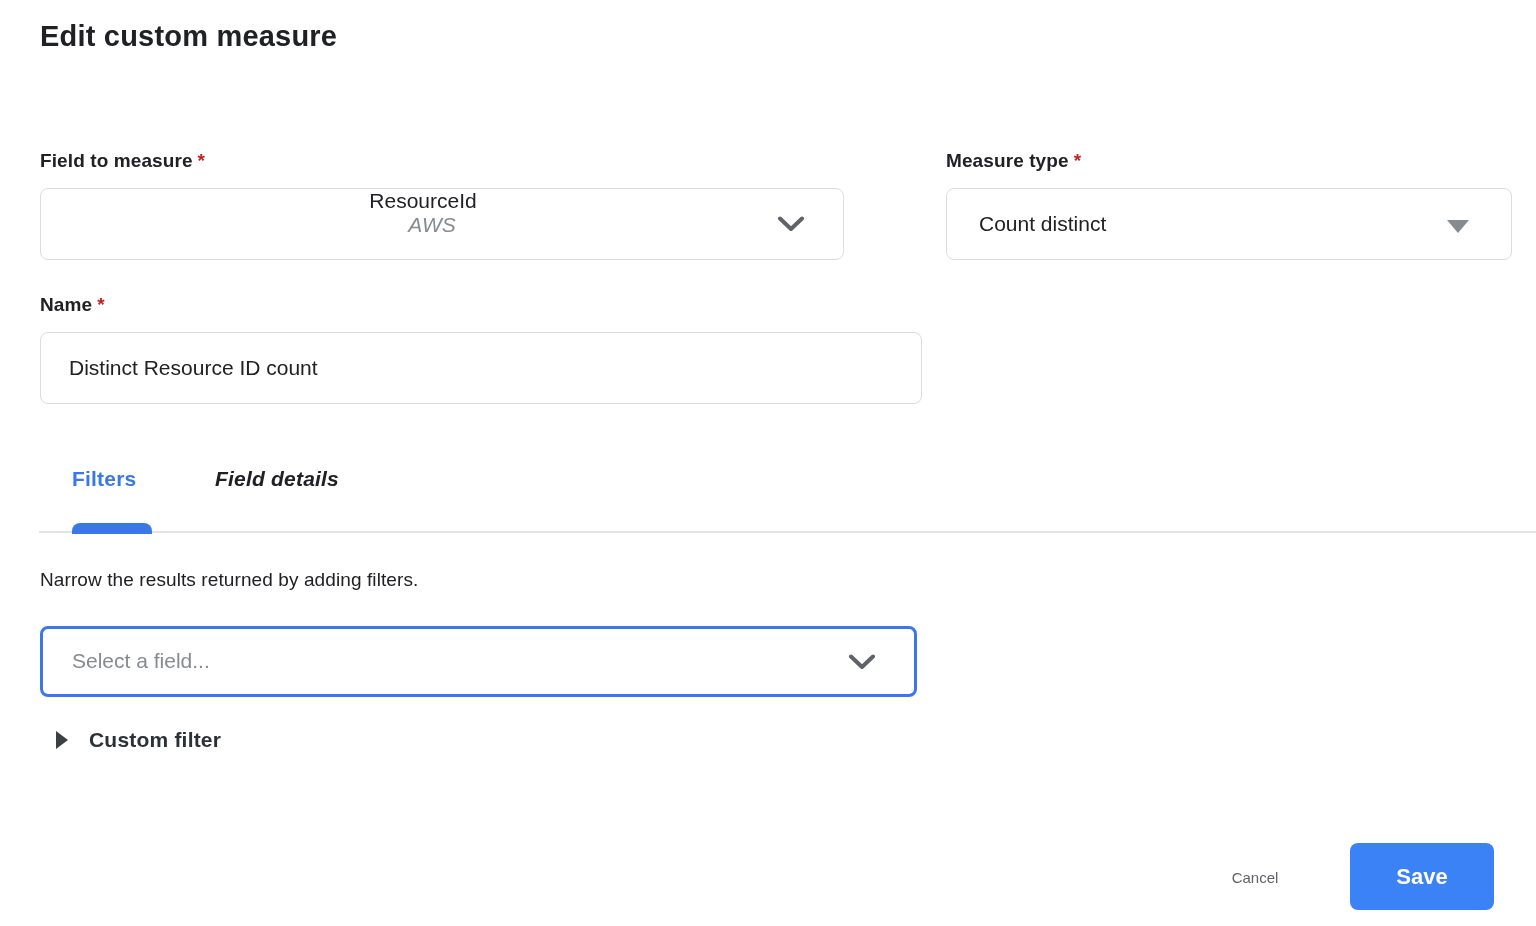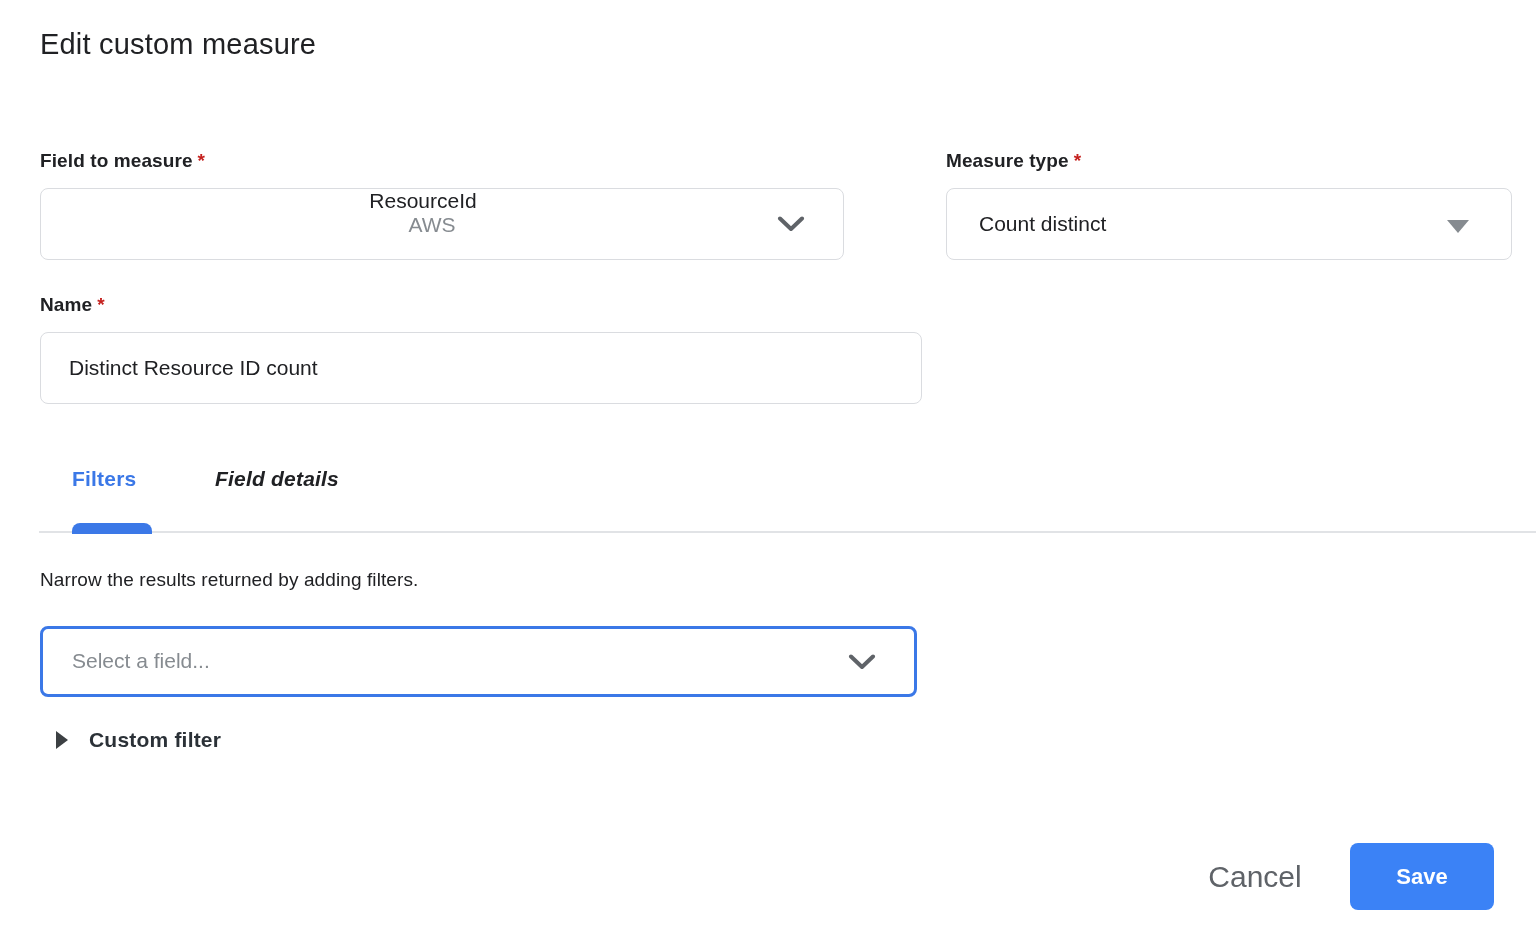--- a/index.html
+++ b/index.html
@@ -6,42 +6,42 @@
   html, body {
     width: 1536px; height: 926px;
     background: #ffffff;
     font-family: "Liberation Sans", "DejaVu Sans", sans-serif;
     overflow: hidden;
     color: #202124;
   }
   .stage { position: relative; width: 1536px; height: 926px; }
 
   .page-title {
-    position: absolute; left: 40px; top: 28px;
-    font-size: 29px; font-weight: 400; letter-spacing: 0.2px; color: #202124;
+    position: absolute; left: 40px; top: 20px;
+    font-size: 29px; font-weight: 700; letter-spacing: 0.2px; color: #202124;
   }
 
   .field-label {
     position: absolute;
     font-size: 19px; font-weight: 700; color: #202124; letter-spacing: 0.1px;
   }
   .req { color: #c5221f; margin-left: 5px; font-weight: 700; }
 
   .select-box {
     position: absolute;
     height: 72px;
     border: 1px solid #dadce0;
     border-radius: 8px;
     background: #fff;
     display: flex; align-items: center;
     padding: 0 70px 0 32px;
     cursor: pointer;
   }
   .select-value { font-size: 21px; color: #202124; white-space: nowrap; }
-  .select-suffix { font-size: 21px; color: #868b90; margin-left: 18px; white-space: nowrap; }
+  .select-suffix { font-size: 21px; color: #868b90; margin-left: 18px; white-space: nowrap; font-style: italic; }
 
   .chevron-icon {
     position: absolute; right: 38px; top: 50%; transform: translateY(-50%);
     width: 28px; height: 16px;
   }
   .tri-down-icon {
     position: absolute; right: 42px; top: 50%; transform: translateY(-30%);
     width: 0; height: 0;
     border-left: 11px solid transparent;
     border-right: 11px solid transparent;
@@ -105,21 +105,21 @@
     margin-right: 21px;
   }
   .custom-filter-label {
     font-size: 21px; font-weight: 700; color: #2b3137; letter-spacing: 0.2px;
   }
 
   .cancel-button {
     position: absolute; left: 1185px; top: 852px;
     width: 140px; height: 50px;
     background: none; border: none; cursor: pointer;
-    font-size: 30px; font-weight: 500; color: #5f6368;
+    font-size: 15px; font-weight: 500; color: #5f6368;
     font-family: "Liberation Sans", "DejaVu Sans", sans-serif;
     text-align: center;
   }
   .save-button {
     position: absolute; left: 1350px; top: 843px;
     width: 144px; height: 67px;
     background: #3b82f6; border: none; border-radius: 8px;
     color: #ffffff; font-size: 22px; font-weight: 700;
     font-family: "Liberation Sans", "DejaVu Sans", sans-serif;
     cursor: pointer;

